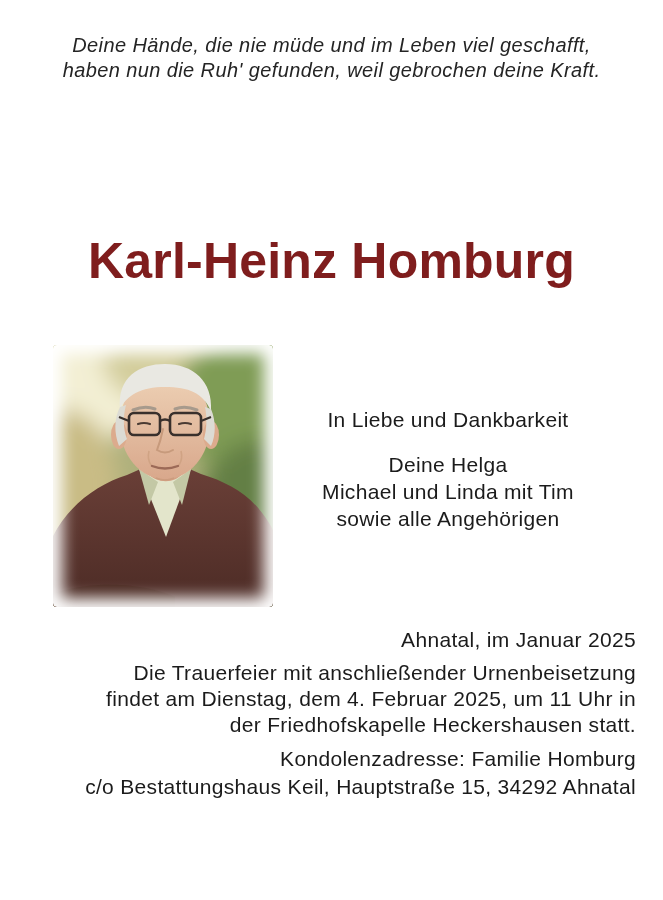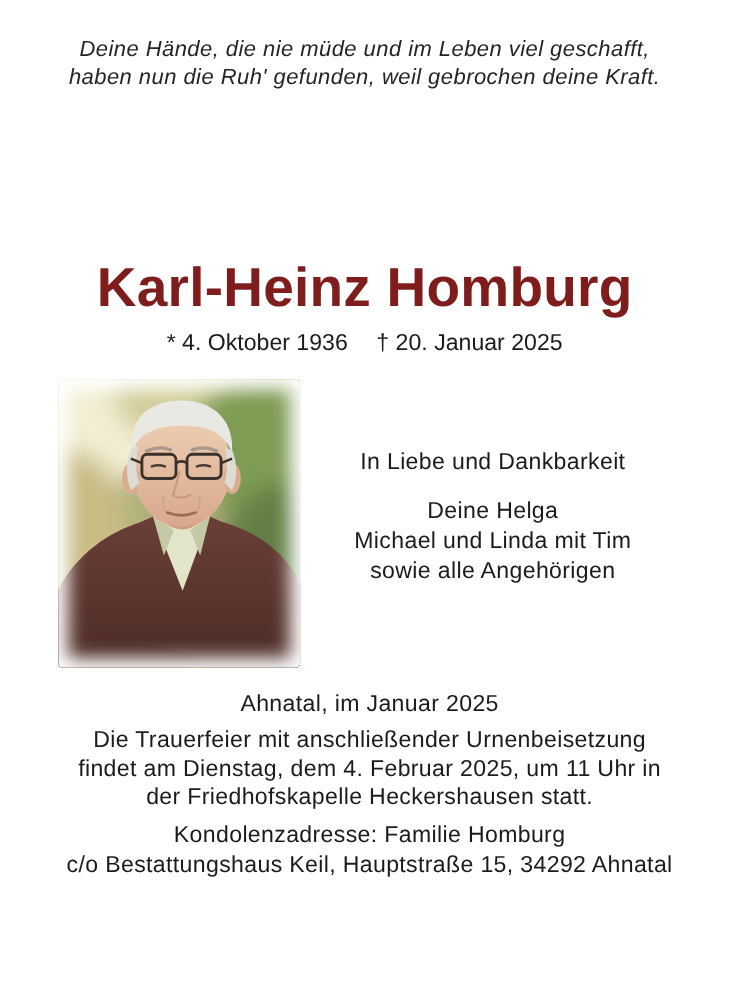--- a/index.html
+++ b/index.html
@@ -8,21 +8,21 @@
     width: 663px;
     height: 900px;
     margin: 0 auto;
     background: #ffffff;
     color: #1b1b1b;
     font-family: "Liberation Sans", sans-serif;
     overflow: hidden;
   }
   .abs { position: absolute; }
   .center { left: 0; width: 100%; text-align: center; }
-  .leftcol { left: 36px; width: 600px; text-align: center; }
+  .leftcol { left: 36px; width: 600px; text-align: right; }
   .pre { white-space: pre-line; }
 
   .verse {
     top: 33px;
     font-size: 20px;
     line-height: 25px;
     font-style: italic;
     letter-spacing: 0.02em;
     color: #242424;
   }
@@ -96,24 +96,20 @@
 <body>
 
 <div class="page">
 
   <div class="abs center verse pre">Deine Hände, die nie müde und im Leben viel geschafft,
 haben nun die Ruh' gefunden, weil gebrochen deine Kraft.</div>
 
 
   <div class="abs center name">Karl-Heinz Homburg</div>
 
-  <div class="abs center dates">
-    <span>* 4. Oktober 1936</span>
-    <span>† 20. Januar 2025</span>
-  </div>
 
   <div class="abs photo">
     <svg viewBox="0 0 220 262" width="220" height="262" xmlns="http://www.w3.org/2000/svg">
       <defs>
         <filter id="blurbg" x="-40%" y="-40%" width="180%" height="180%">
           <feGaussianBlur stdDeviation="11"></feGaussianBlur>
         </filter>
         <linearGradient id="skin" x1="0" y1="0" x2="0" y2="1">
           <stop offset="0" stop-color="#eed2b6"></stop>
           <stop offset="1" stop-color="#d9a88c"></stop>

